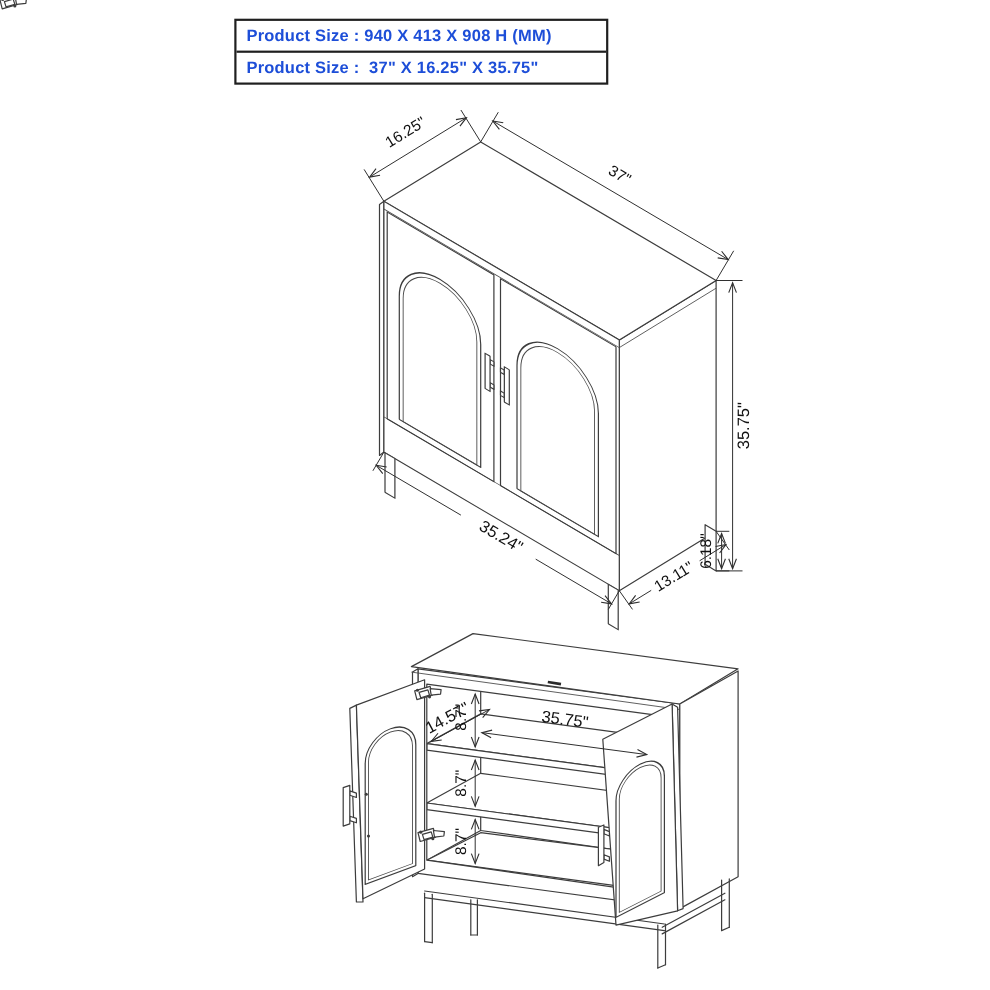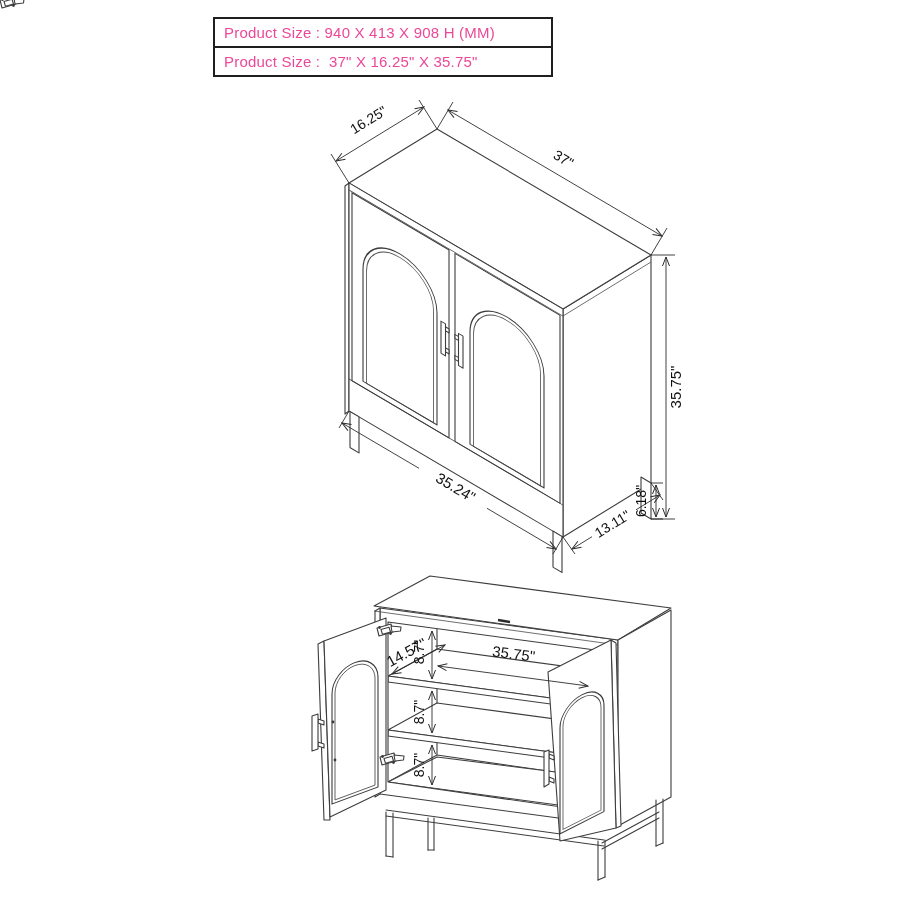--- a/index.html
+++ b/index.html
@@ -1,19 +1,19 @@
 <!DOCTYPE html>
 <html><head>
 <meta charset="utf-8">
 <style>
   html,body{margin:0;padding:0;background:#ffffff;}
   #page{position:relative;width:900px;height:900px;background:#ffffff;overflow:hidden;
         font-family:"Liberation Sans",sans-serif;}
   .size-box{position:absolute;left:213px;top:17px;width:336px;border:2px solid #1f1f1f;background:#fff;}
-  .size-row{padding:5px 9px;font-size:15px;font-weight:normal;color:#ec4899;letter-spacing:.2px;white-space:pre;}
+  .size-row{padding:5px 9px;font-size:15px;font-weight:bold;color:#1d4ed8;letter-spacing:.2px;white-space:pre;}
   .size-row:first-child{border-bottom:2px solid #1f1f1f;}
   svg{position:absolute;left:0;top:0;}
   .ol{fill:none;stroke:#3d3d3d;stroke-width:1.1;stroke-linejoin:round;stroke-linecap:round;}
   .wf{fill:#ffffff;stroke:#3d3d3d;stroke-width:1.1;stroke-linejoin:round;}
   .thin{fill:none;stroke:#4a4a4a;stroke-width:0.8;}
   .dim{fill:none;stroke:#2e2e2e;stroke-width:0.9;}
   .dimtext{font-family:"Liberation Sans",sans-serif;font-size:14px;fill:#111;}
   .dimtext.big{font-size:15px;}
 </style>
 </head>

